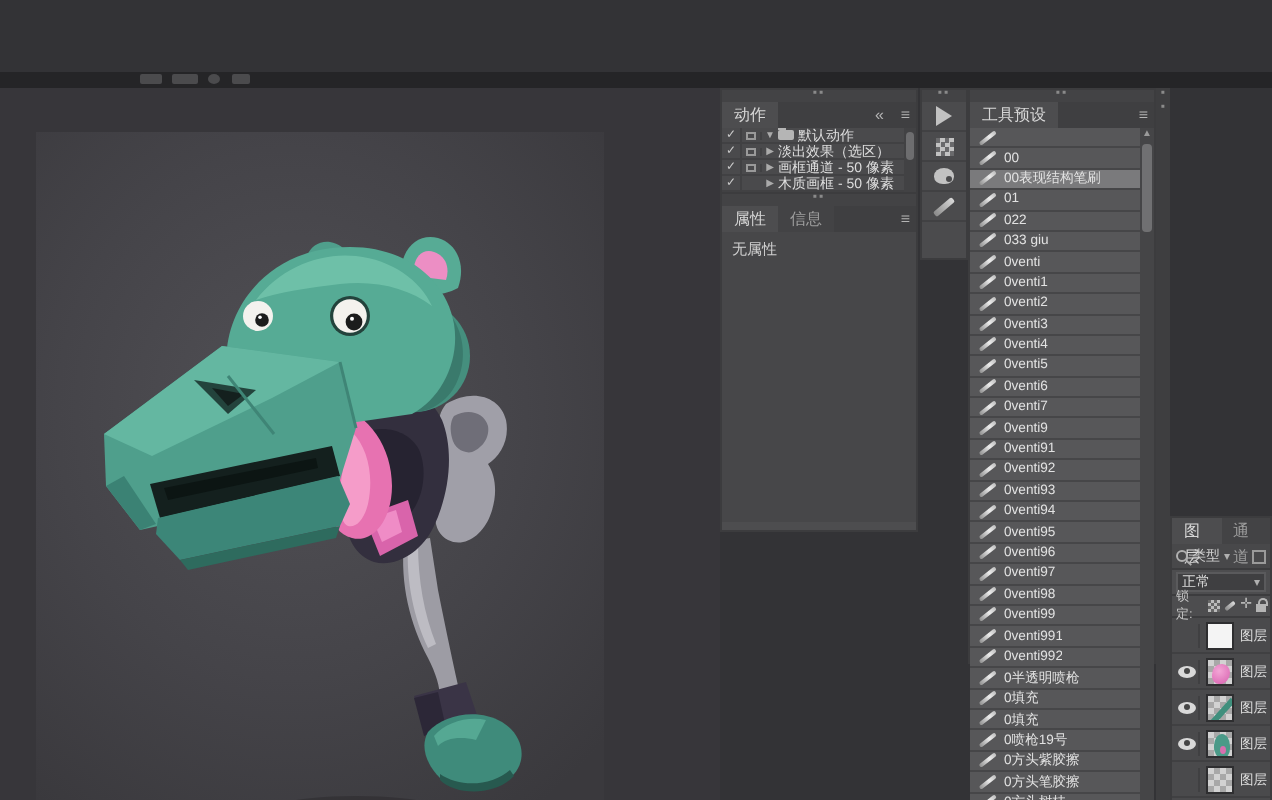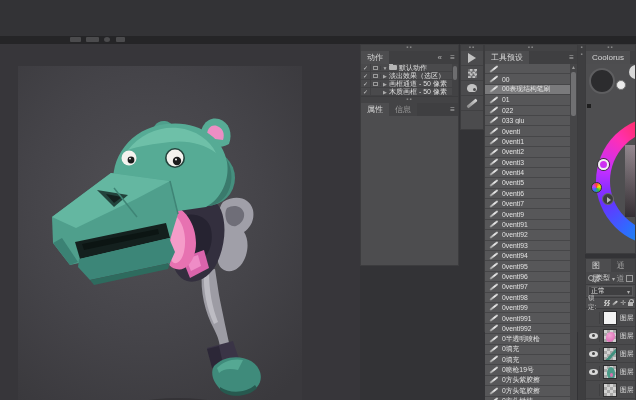--- a/index.html
+++ b/index.html
@@ -298,20 +298,23 @@
     </div>
   </div>
 
   <div id="props-panel" class="abs panel">
     <div class="gripper">▪▪</div>
     <div class="tabrow">
       <div class="tab">属性</div>
       <div class="tab inactive">信息</div>
       <span class="panel-menu">≡</span>
     </div>
+    <div id="props-body">
+      <span>无属性</span>
+    </div>
   </div>
 
   <div id="dock" class="abs">
     <div class="gripper">▪▪</div>
     <div class="dock-tile">
         <span class="dk-play"></span>
       </div>
     <div class="dock-tile">
         <span class="dk-grid"></span>
       </div>
@@ -512,39 +515,20 @@
         </div>
       <div id="presets-scroll">
         <span class="uparr">▲</span>
         <span class="thumb"></span>
       </div>
     </div>
   </div>
 
   <div id="right-strip" class="abs">▪<br>▪</div>
 
-  <div id="coolorus" class="abs panel">
-    <div class="gripper">▪▪</div>
-    <div class="tabrow">
-      <div class="tab">Coolorus</div>
-    </div>
-    <div class="body">
-      <div id="cool-swatch"></div>
-      <div id="cool-dot-white"></div>
-      <div id="cool-dot-top"></div>
-      <div id="cool-sq"></div>
-      <div id="wheel">
-        <div class="hole"></div>
-        <div class="sv"></div>
-      </div>
-      <div id="wheel-sel"></div>
-      <div id="cool-rgbwheel"></div>
-      <div id="cool-playbtn"></div>
-    </div>
-  </div>
 
   <div id="layers-panel" class="abs panel">
     <div class="tabrow">
       <div class="tab">图层</div>
       <div class="tab inactive">通道</div>
     </div>
     <div id="layers-filter">
       <span class="mag"></span>
       <span>类型</span>
       <span class="caret">▾</span>

